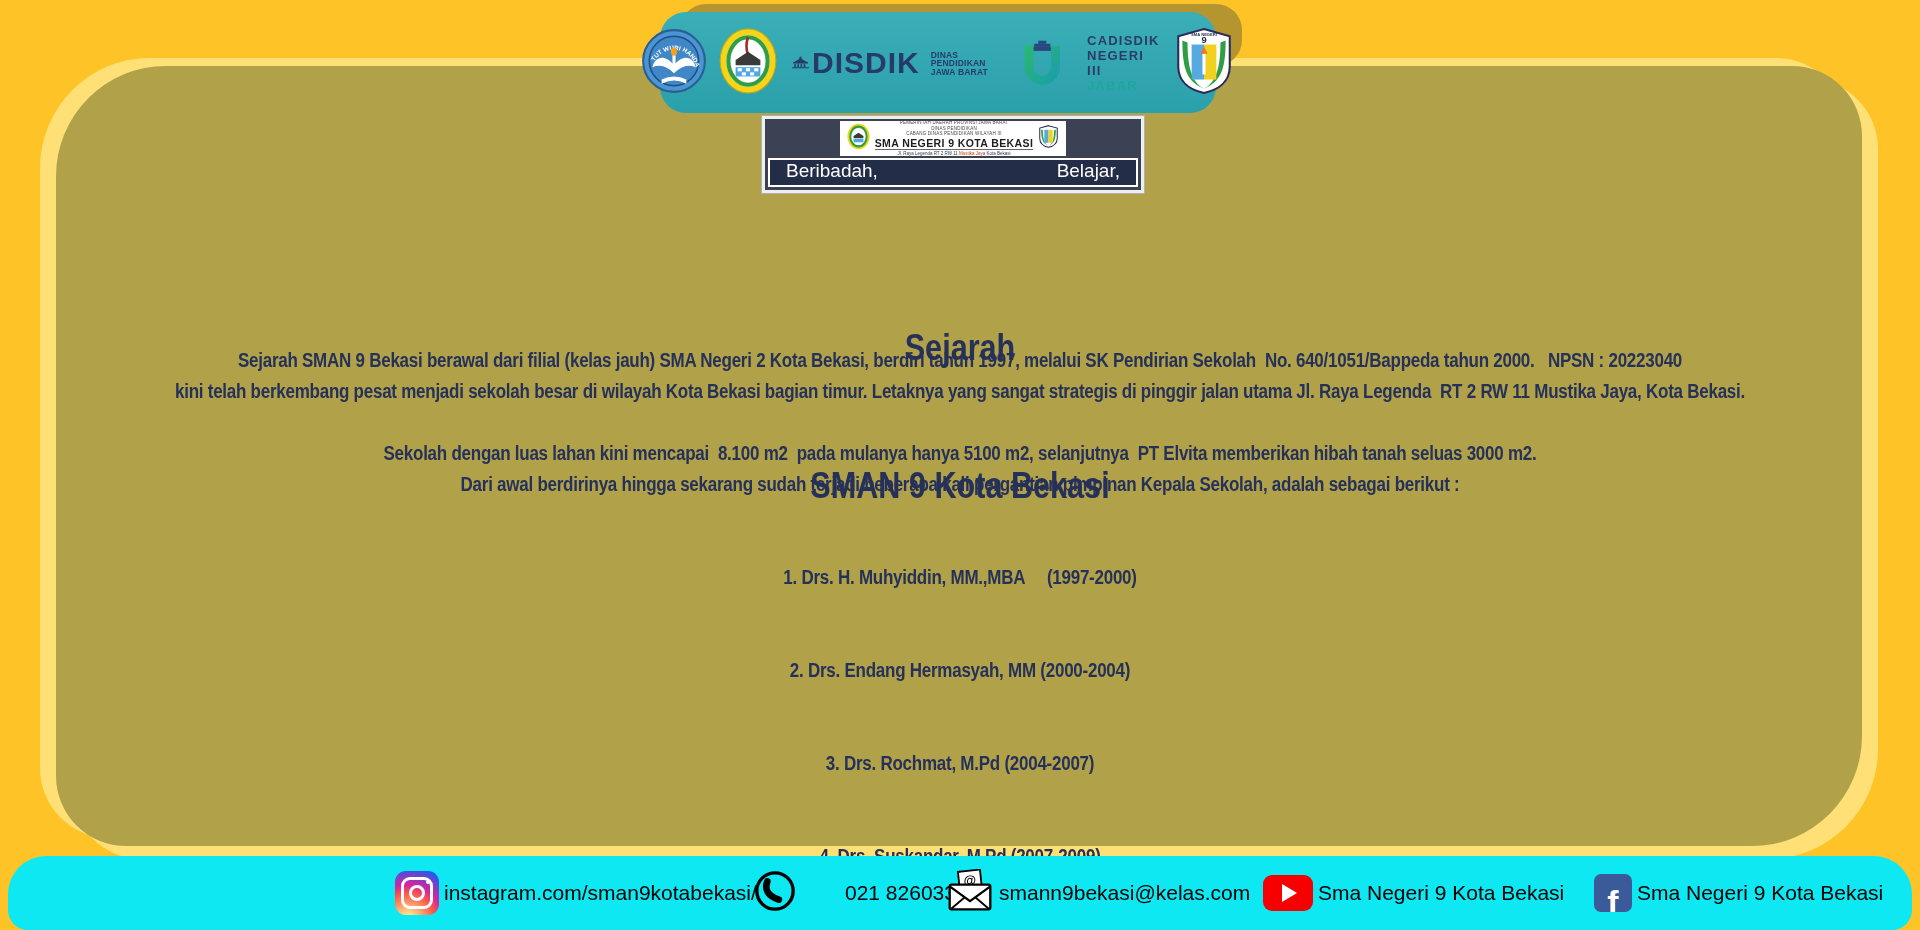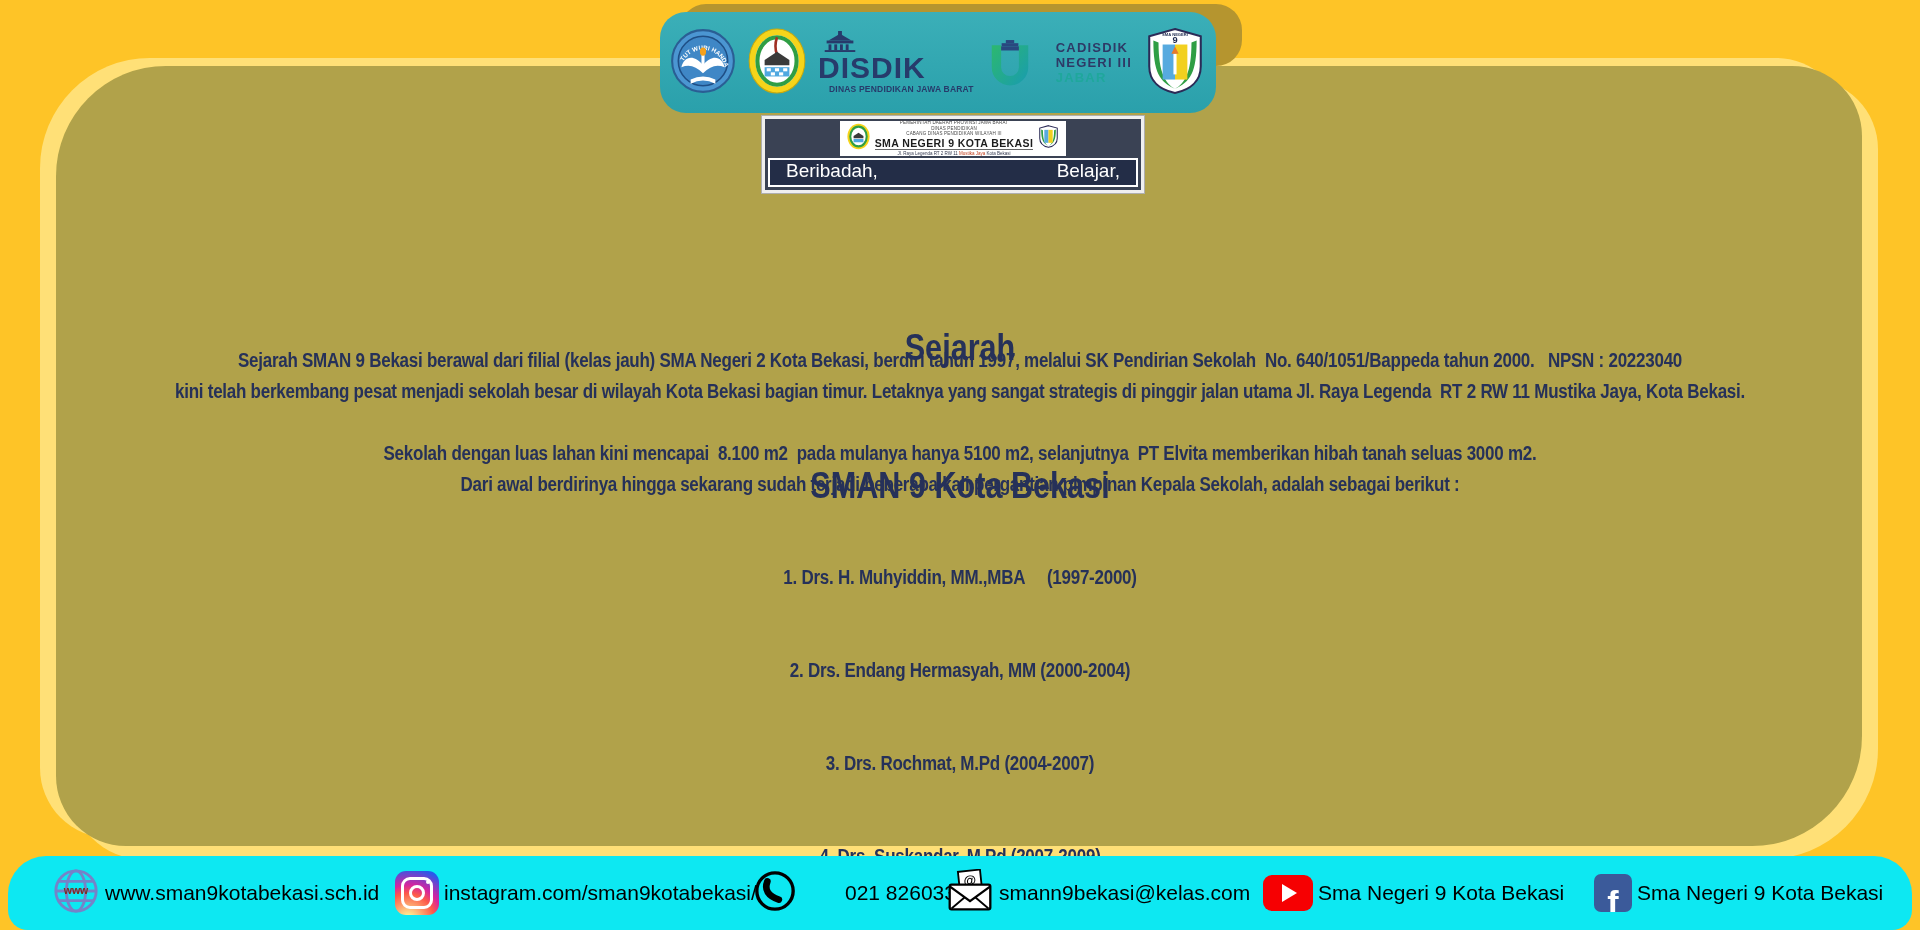--- a/index.html
+++ b/index.html
@@ -19,21 +19,21 @@
   .banner-shadow{
     position:absolute;left:680px;top:4px;width:562px;height:62px;
     background:#B5952F;border-radius:26px;
   }
   .top-banner{
     position:absolute;left:660px;top:12px;width:556px;height:101px;
     background:linear-gradient(#3BAFB8,#2AA0AB);
     border-radius:26px;
     display:flex;align-items:center;justify-content:center;gap:12px;
   }
-  .disdik-block{display:flex;flex-direction:column;align-items:flex-start;line-height:1;}
+  .disdik-block{display:flex;flex-direction:row;align-items:center;line-height:1;}
   .disdik-title{font-size:30px;font-weight:bold;color:#273B6B;letter-spacing:1px;margin-top:1px;}
   .disdik-sub{font-size:8.5px;font-weight:bold;color:#273B6B;letter-spacing:.2px;margin-top:2px;padding-left:11px;}
   .cadisdik-block{display:flex;align-items:center;gap:22px;}
   .cadisdik-text{display:flex;flex-direction:column;line-height:15px;font-weight:bold;font-size:13px;letter-spacing:1.2px;}
   .cad-navy{color:#2E3A66;} .cad-teal{color:#1FA79C;}
 
   
   .school-banner{
     position:absolute;left:762px;top:116px;width:382px;height:77px;
     background:#3A4254;border:3px solid #EFEFEF;box-sizing:border-box;
@@ -227,35 +227,20 @@
     
     
     
     
     
   </div>
 </div>
 
 <div class="footer">
 
-  <div class="f-item" style="left:44px;">
-    <span>
-      <svg width="48" height="48" viewBox="0 0 50 50">
-        <g stroke="#7583C8" stroke-width="3" fill="none">
-          <circle cx="25" cy="25" r="21"></circle>
-          <ellipse cx="25" cy="25" rx="10" ry="21"></ellipse>
-          <line x1="6" y1="15" x2="44" y2="15"></line>
-          <line x1="4" y1="25" x2="46" y2="25"></line>
-          <line x1="6" y1="35" x2="44" y2="35"></line>
-        </g>
-        <text x="25" y="28" text-anchor="middle" font-size="11" font-weight="bold" fill="#7A2E20">www</text>
-      </svg>
-    </span>
-    <span>www.sman9kotabekasi.sch.id</span>
-  </div>
 
   <div class="f-item" style="left:367px;padding-left:20px;">
     <span class="ig-icon">
       <span class="ig-frame"></span>
         <span class="ig-lens"></span>
         <span class="ig-dot"></span>
     </span>
     <span>instagram.com/sman9kotabekasi/</span>
   </div>
 

